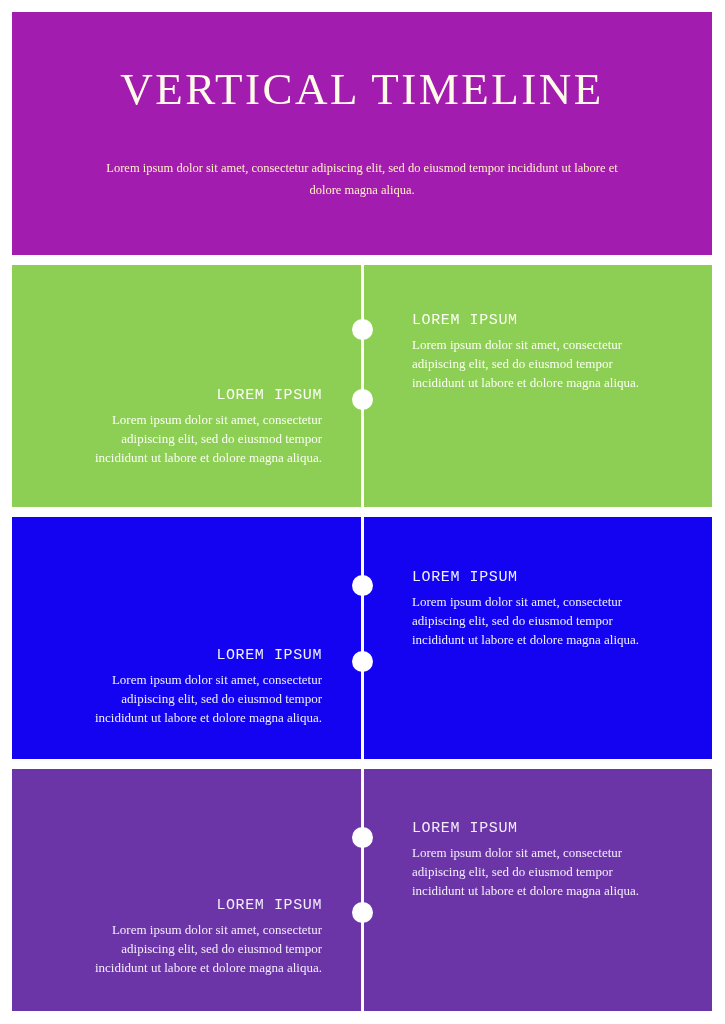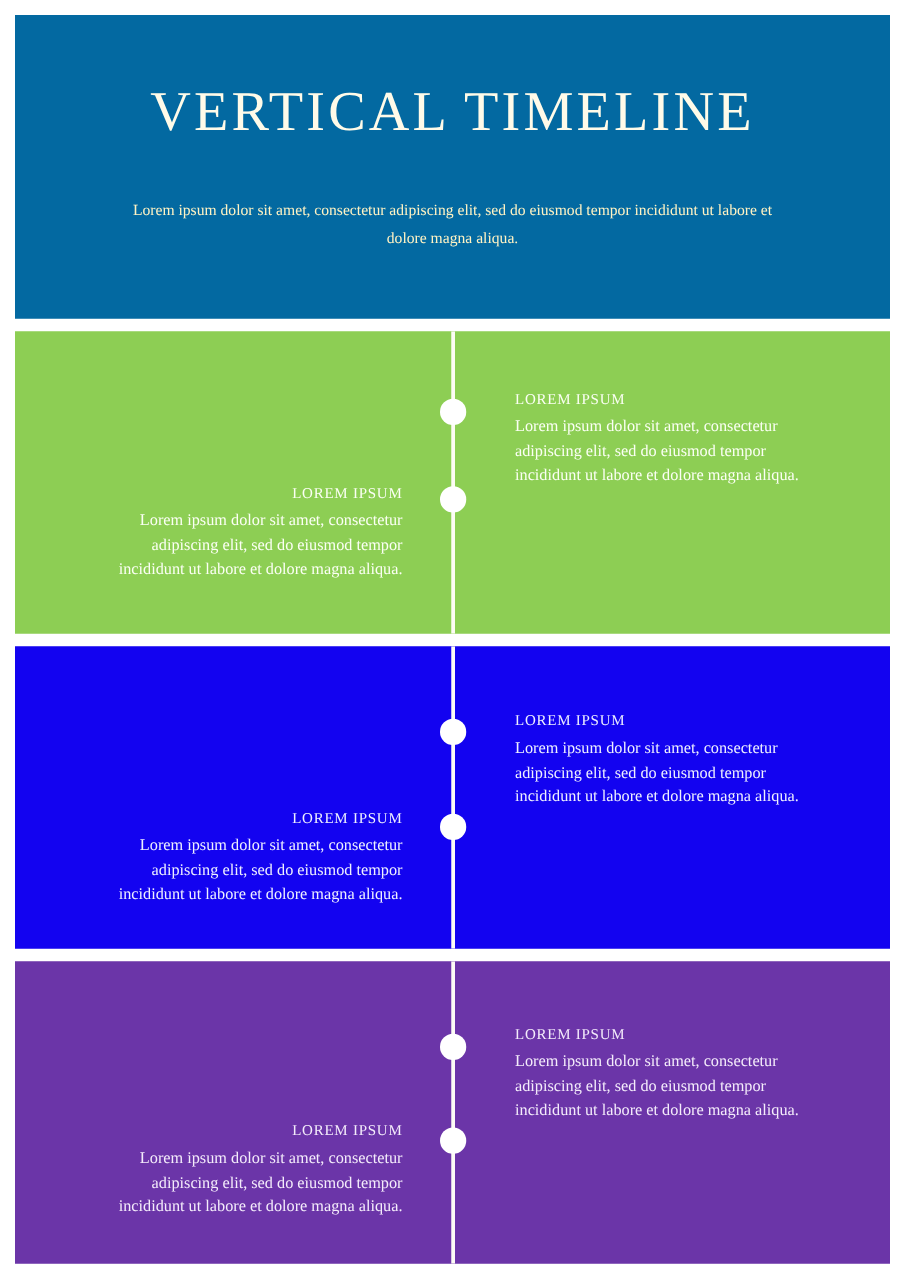--- a/index.html
+++ b/index.html
@@ -23,21 +23,21 @@
     padding: 12px 13px 13px 12px;
     display: flex;
     flex-direction: column;
   }
 
   
   .header {
     position: relative;
     height: 243px;
     flex: 0 0 243px;
-    background: #0369a1;
+    background: #a21caf;
     display: flex;
     flex-direction: column;
     align-items: center;
     justify-content: center;
     box-sizing: border-box;
     padding: 0 45px;
   }
   .header-title {
     font-family: "Liberation Serif", serif;
     font-size: 45px;
@@ -116,22 +116,22 @@
 
   
   .block {
     position: absolute;
     width: 230px;
   }
   .block-right { left: 50px; text-align: left; }
   .block-left  { right: 40px; text-align: right; }
 
   .block-title {
-    font-family: Liberation Serif, serif;
-    font-size: 12px;
+    font-family: Liberation Mono, monospace;
+    font-size: 15px;
     letter-spacing: 0.6px;
     margin: 0 0 5px 0;
     line-height: 1.2;
   }
   .block-body {
     font-family: "Liberation Serif", serif;
     font-size: 13px;
     line-height: 1.47;
     margin: 0;
   }

